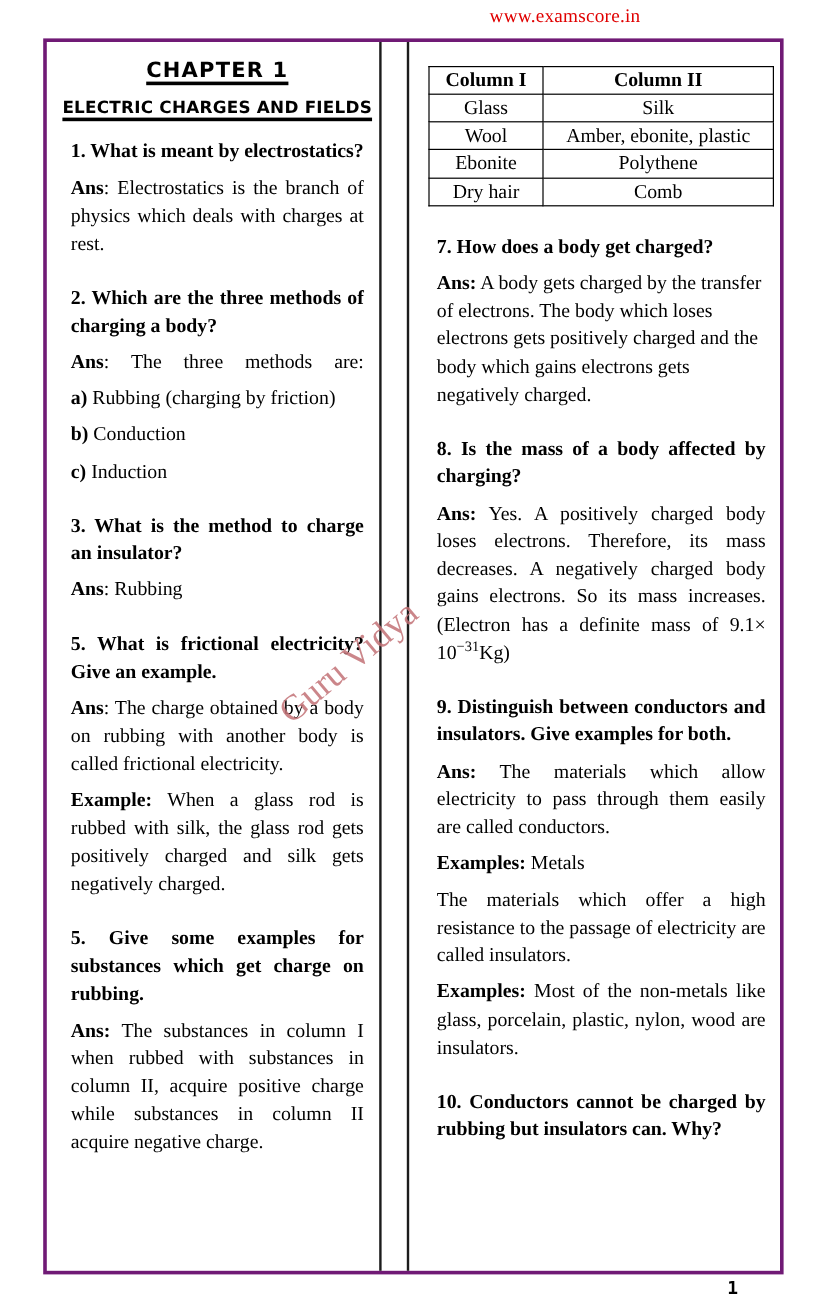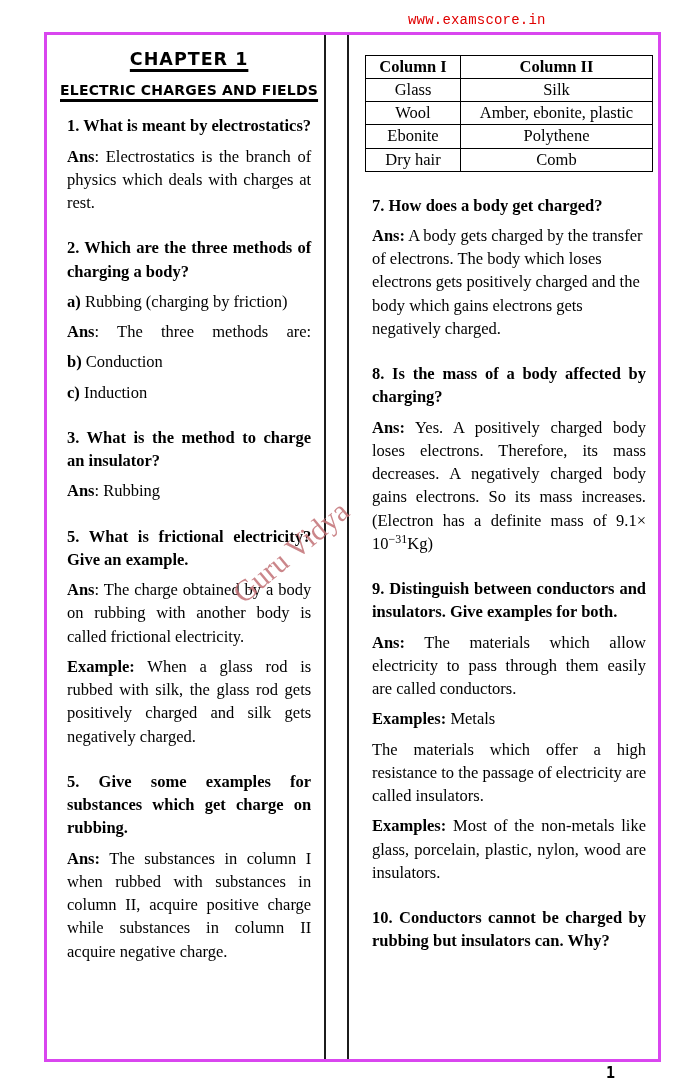--- a/index.html
+++ b/index.html
@@ -4,28 +4,28 @@
 <style>
   * { box-sizing: border-box; }
   html, body { margin: 0; padding: 0; }
   body {
     width: 686px; height: 1088px; position: relative;
     background: #ffffff; color: #000;
     font-family: "Liberation Serif", serif;
     overflow: hidden;
   }
   .site-url {
-    position: absolute; top: 12px; left: 408px;
-    font-family: Liberation Mono, monospace;
-    font-size: 14px; color: #e00000; letter-spacing: 0.2px;
+    position: absolute; top: 5px; left: 408px;
+    font-family: Liberation Serif, serif;
+    font-size: 16px; color: #e00000; letter-spacing: 0.2px;
   }
   .page-box {
-    position: absolute; left: 44px; top: 32px;
+    position: absolute; left: 36px; top: 32px;
     width: 617px; height: 1030px;
-    border: 3px solid #d946ef;
+    border: 3px solid #701a75;
     display: flex; align-items: stretch;
   }
   .col-left {
     width: 294px; border-right: 2px solid #1c1c1c;
     padding: 10px 6px 0 13px;
   }
   .gap { width: 22px; }
   .col-right {
     flex: 1; border-left: 2px solid #1c1c1c;
     padding: 20px 5px 0 16px;
@@ -86,22 +86,22 @@
     <div class="chapter"><span class="u">CHAPTER 1</span></div>
     <div class="section">ELECTRIC CHARGES AND FIELDS</div>
 
     <div class="qa">
       <p class="q">1.  What is meant by electrostatics?</p>
       <p class="ans"><span class="b">Ans</span><span>: Electrostatics is the branch of physics which deals with charges at rest.</span></p>
     </div>
 
     <div class="qa">
       <p class="q">2.  Which are the three methods of charging a body?</p>
+      <p class="ans force-last"><span class="b">Ans</span><span>: The three methods are:</span></p>
       <p class="ans left-align"><span class="b">a)</span><span> Rubbing (charging by friction)</span></p>
-      <p class="ans force-last"><span class="b">Ans</span><span>: The three methods are:</span></p>
       <p class="ans left-align"><span class="b">b)</span><span> Conduction</span></p>
       <p class="ans left-align"><span class="b">c)</span><span> Induction</span></p>
     </div>
 
     <div class="qa">
       <p class="q">3. What is the method to charge an insulator?</p>
       <p class="ans left-align"><span class="b">Ans</span><span>: Rubbing</span></p>
     </div>
 
 

